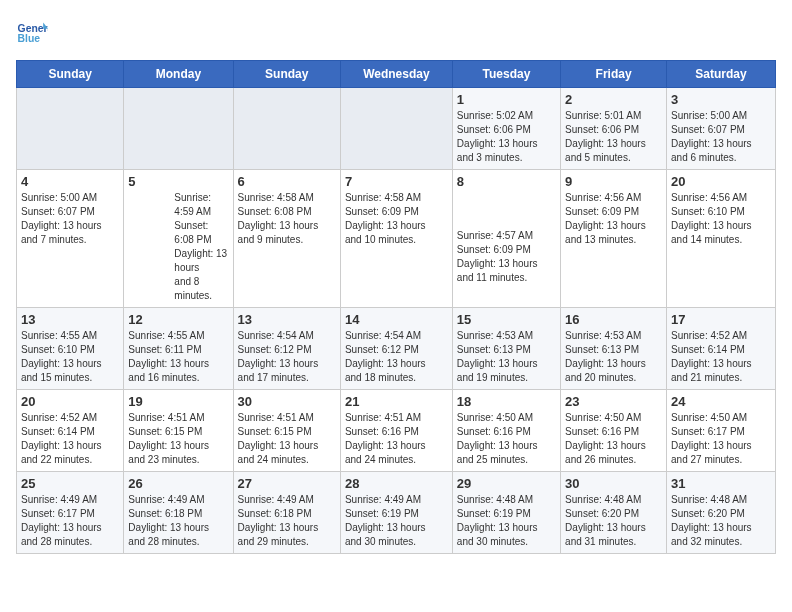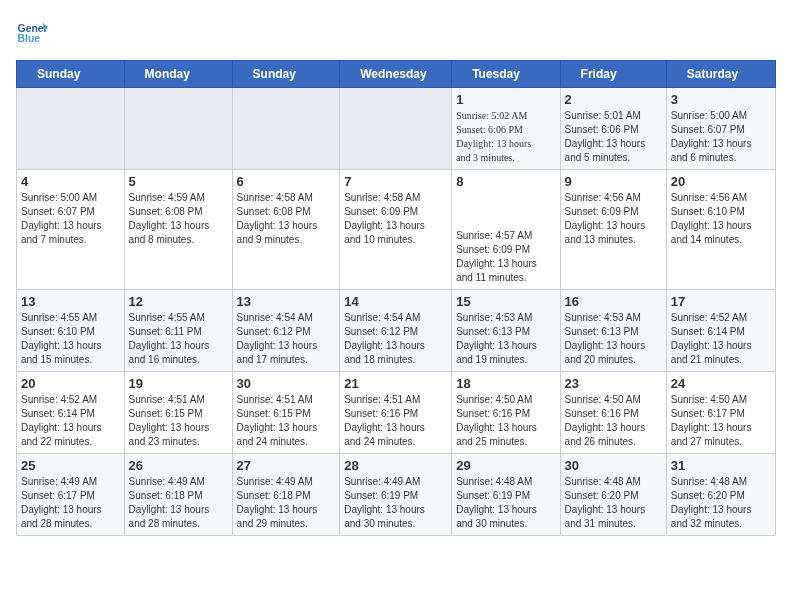--- a/index.html
+++ b/index.html
@@ -39,21 +39,21 @@
     }
     table {
       width: 100%;
       border-collapse: collapse;
       font-size: 11px;
     }
     thead tr th {
       background: #3a6abf;
       color: #fff;
       padding: 6px 20px;
-      text-align: left;
+      text-align: center;
       font-size: 12px;
       font-weight: bold;
       border: 1px solid #2a5aaf;
     }
     tbody tr td {
       border: 1px solid #ccc;
       vertical-align: top;
       padding: 4px;
       width: 113px;
       min-height: 80px;
@@ -107,21 +107,21 @@
       </tr>
   </thead>
   <tbody id="calendar-body">
   <tr>
         <td class="empty"></td>
         <td class="empty"></td>
         <td class="empty"></td>
         <td class="empty"></td>
         <td>
           <div class="day-number">1</div>
-          <div class="day-info" style="white-space: pre-line; font-family: Liberation Serif, serif;">Sunrise: 5:02 AM
+          <div class="day-info" style="white-space: pre-line;">Sunrise: 5:02 AM
 Sunset: 6:06 PM
 Daylight: 13 hours
 and 3 minutes.</div>
         </td>
         <td>
           <div class="day-number">2</div>
           <div class="day-info" style="white-space: pre-line;">Sunrise: 5:01 AM
 Sunset: 6:06 PM
 Daylight: 13 hours
 and 5 minutes.</div>
@@ -137,21 +137,21 @@
       <tr>
         <td>
           <div class="day-number">4</div>
           <div class="day-info" style="white-space: pre-line;">Sunrise: 5:00 AM
 Sunset: 6:07 PM
 Daylight: 13 hours
 and 7 minutes.</div>
         </td>
         <td>
           <div class="day-number">5</div>
-          <div class="day-info" style="white-space: pre-line;">Sunrise: 4:59 AM
+          <div class="day-info" style="white-space: pre-line; margin-left: 46px;">Sunrise: 4:59 AM
 Sunset: 6:08 PM
 Daylight: 13 hours
 and 8 minutes.</div>
         </td>
         <td>
           <div class="day-number">6</div>
           <div class="day-info" style="white-space: pre-line;">Sunrise: 4:58 AM
 Sunset: 6:08 PM
 Daylight: 13 hours
 and 9 minutes.</div>

